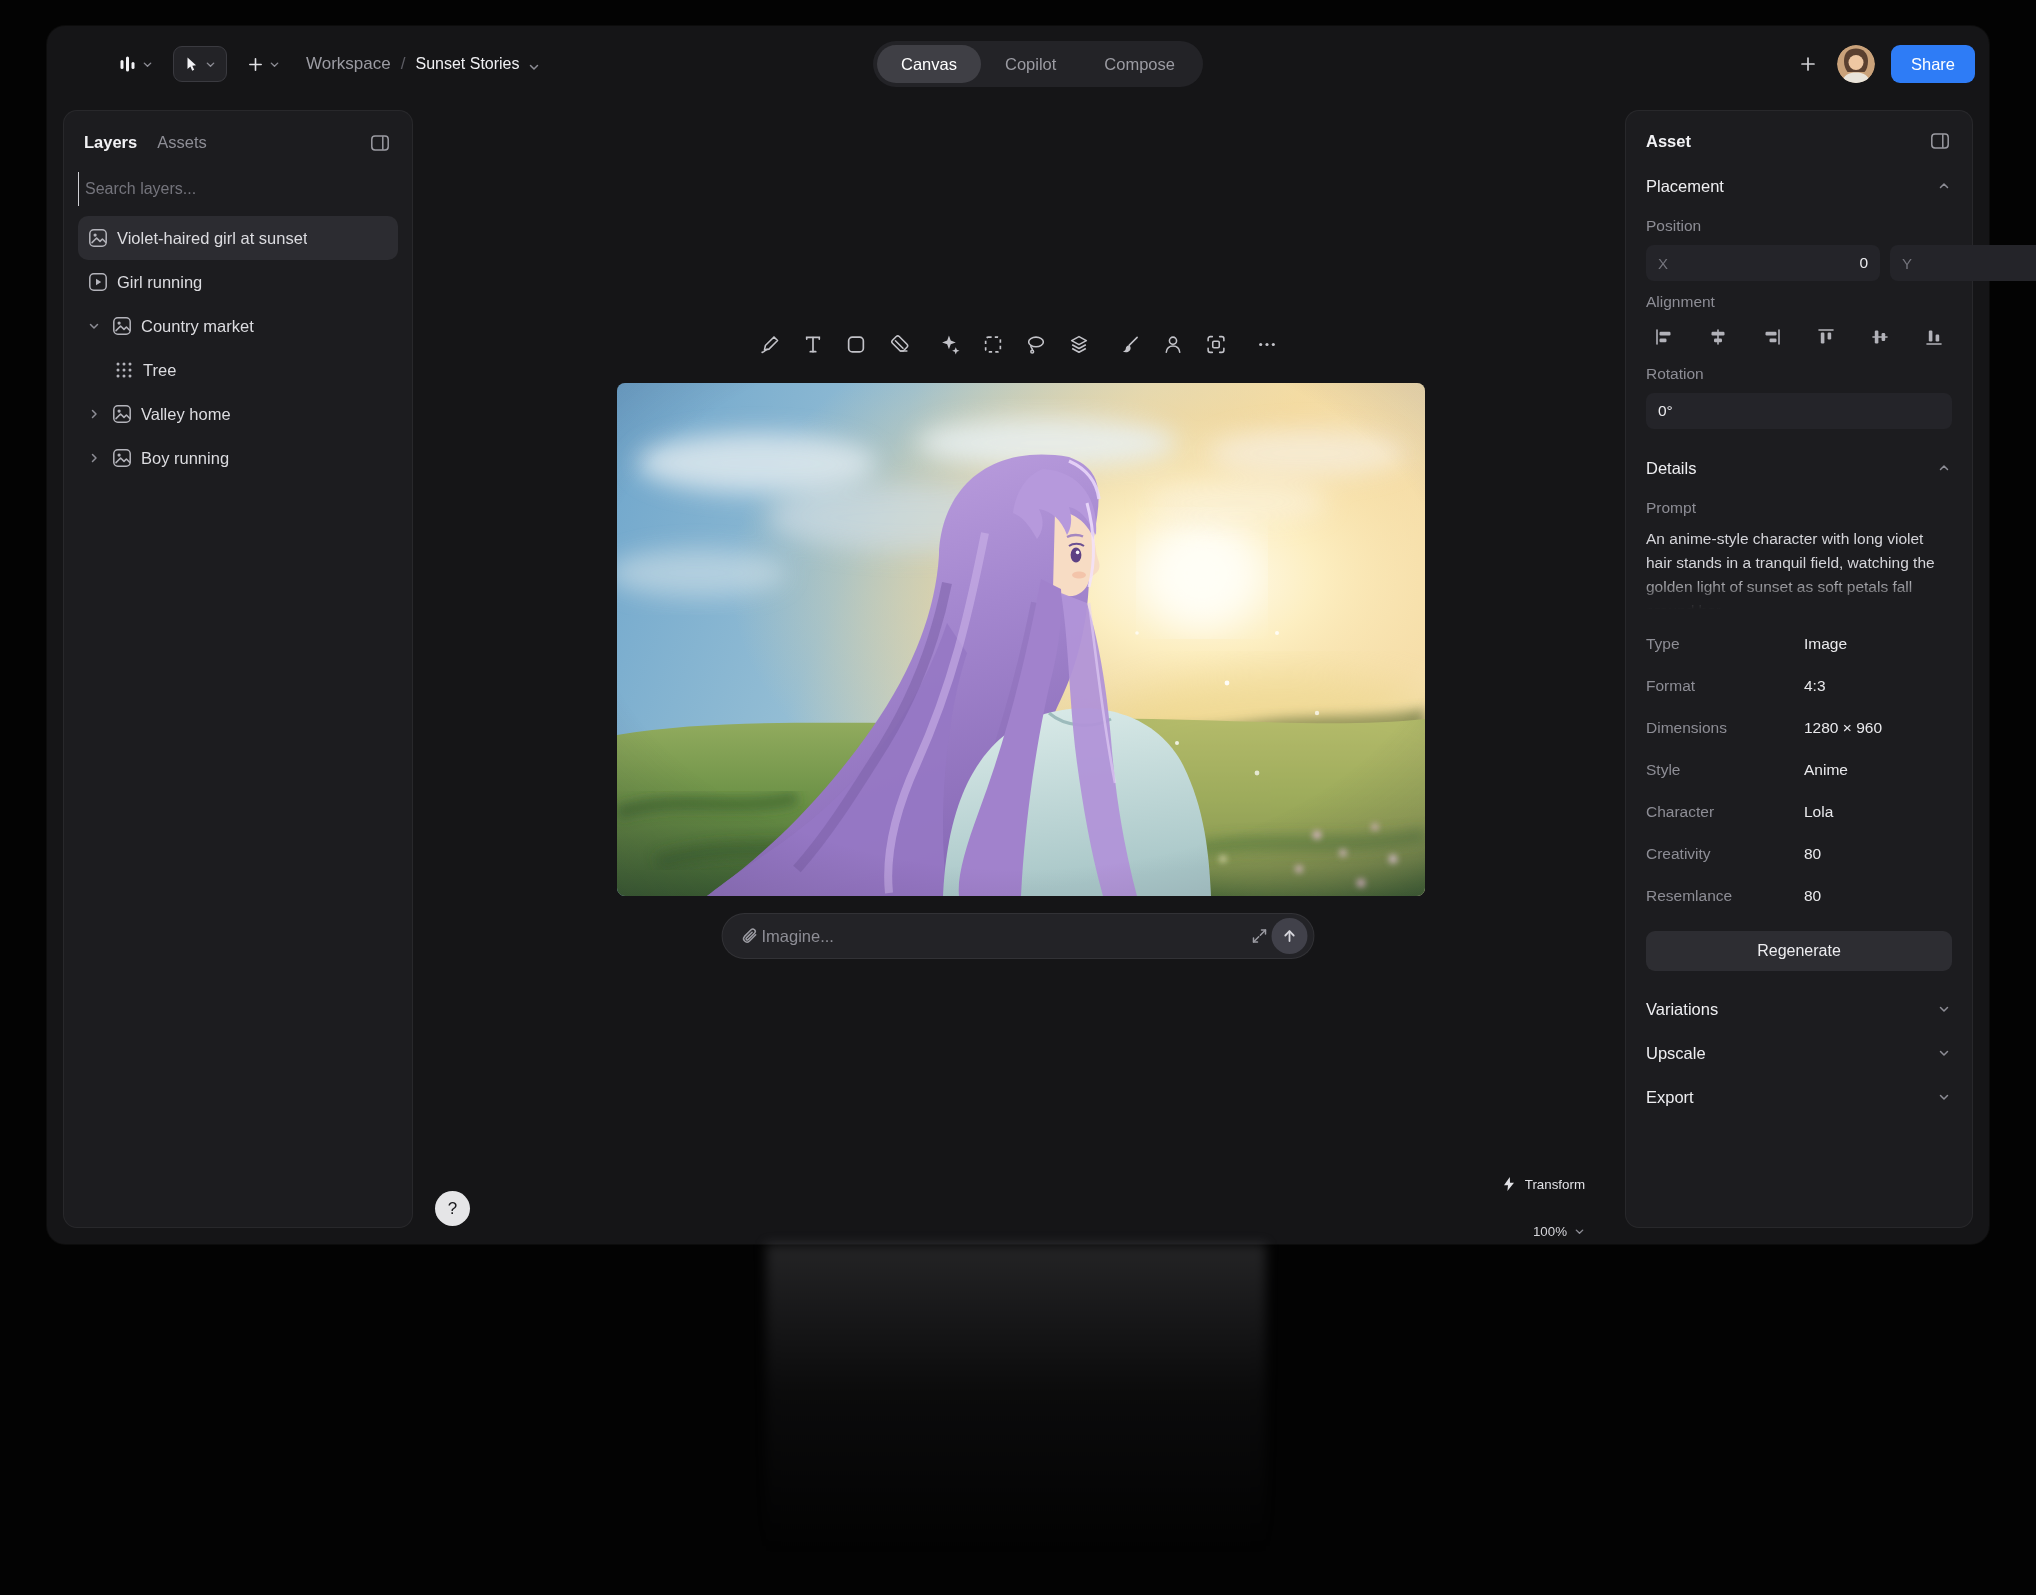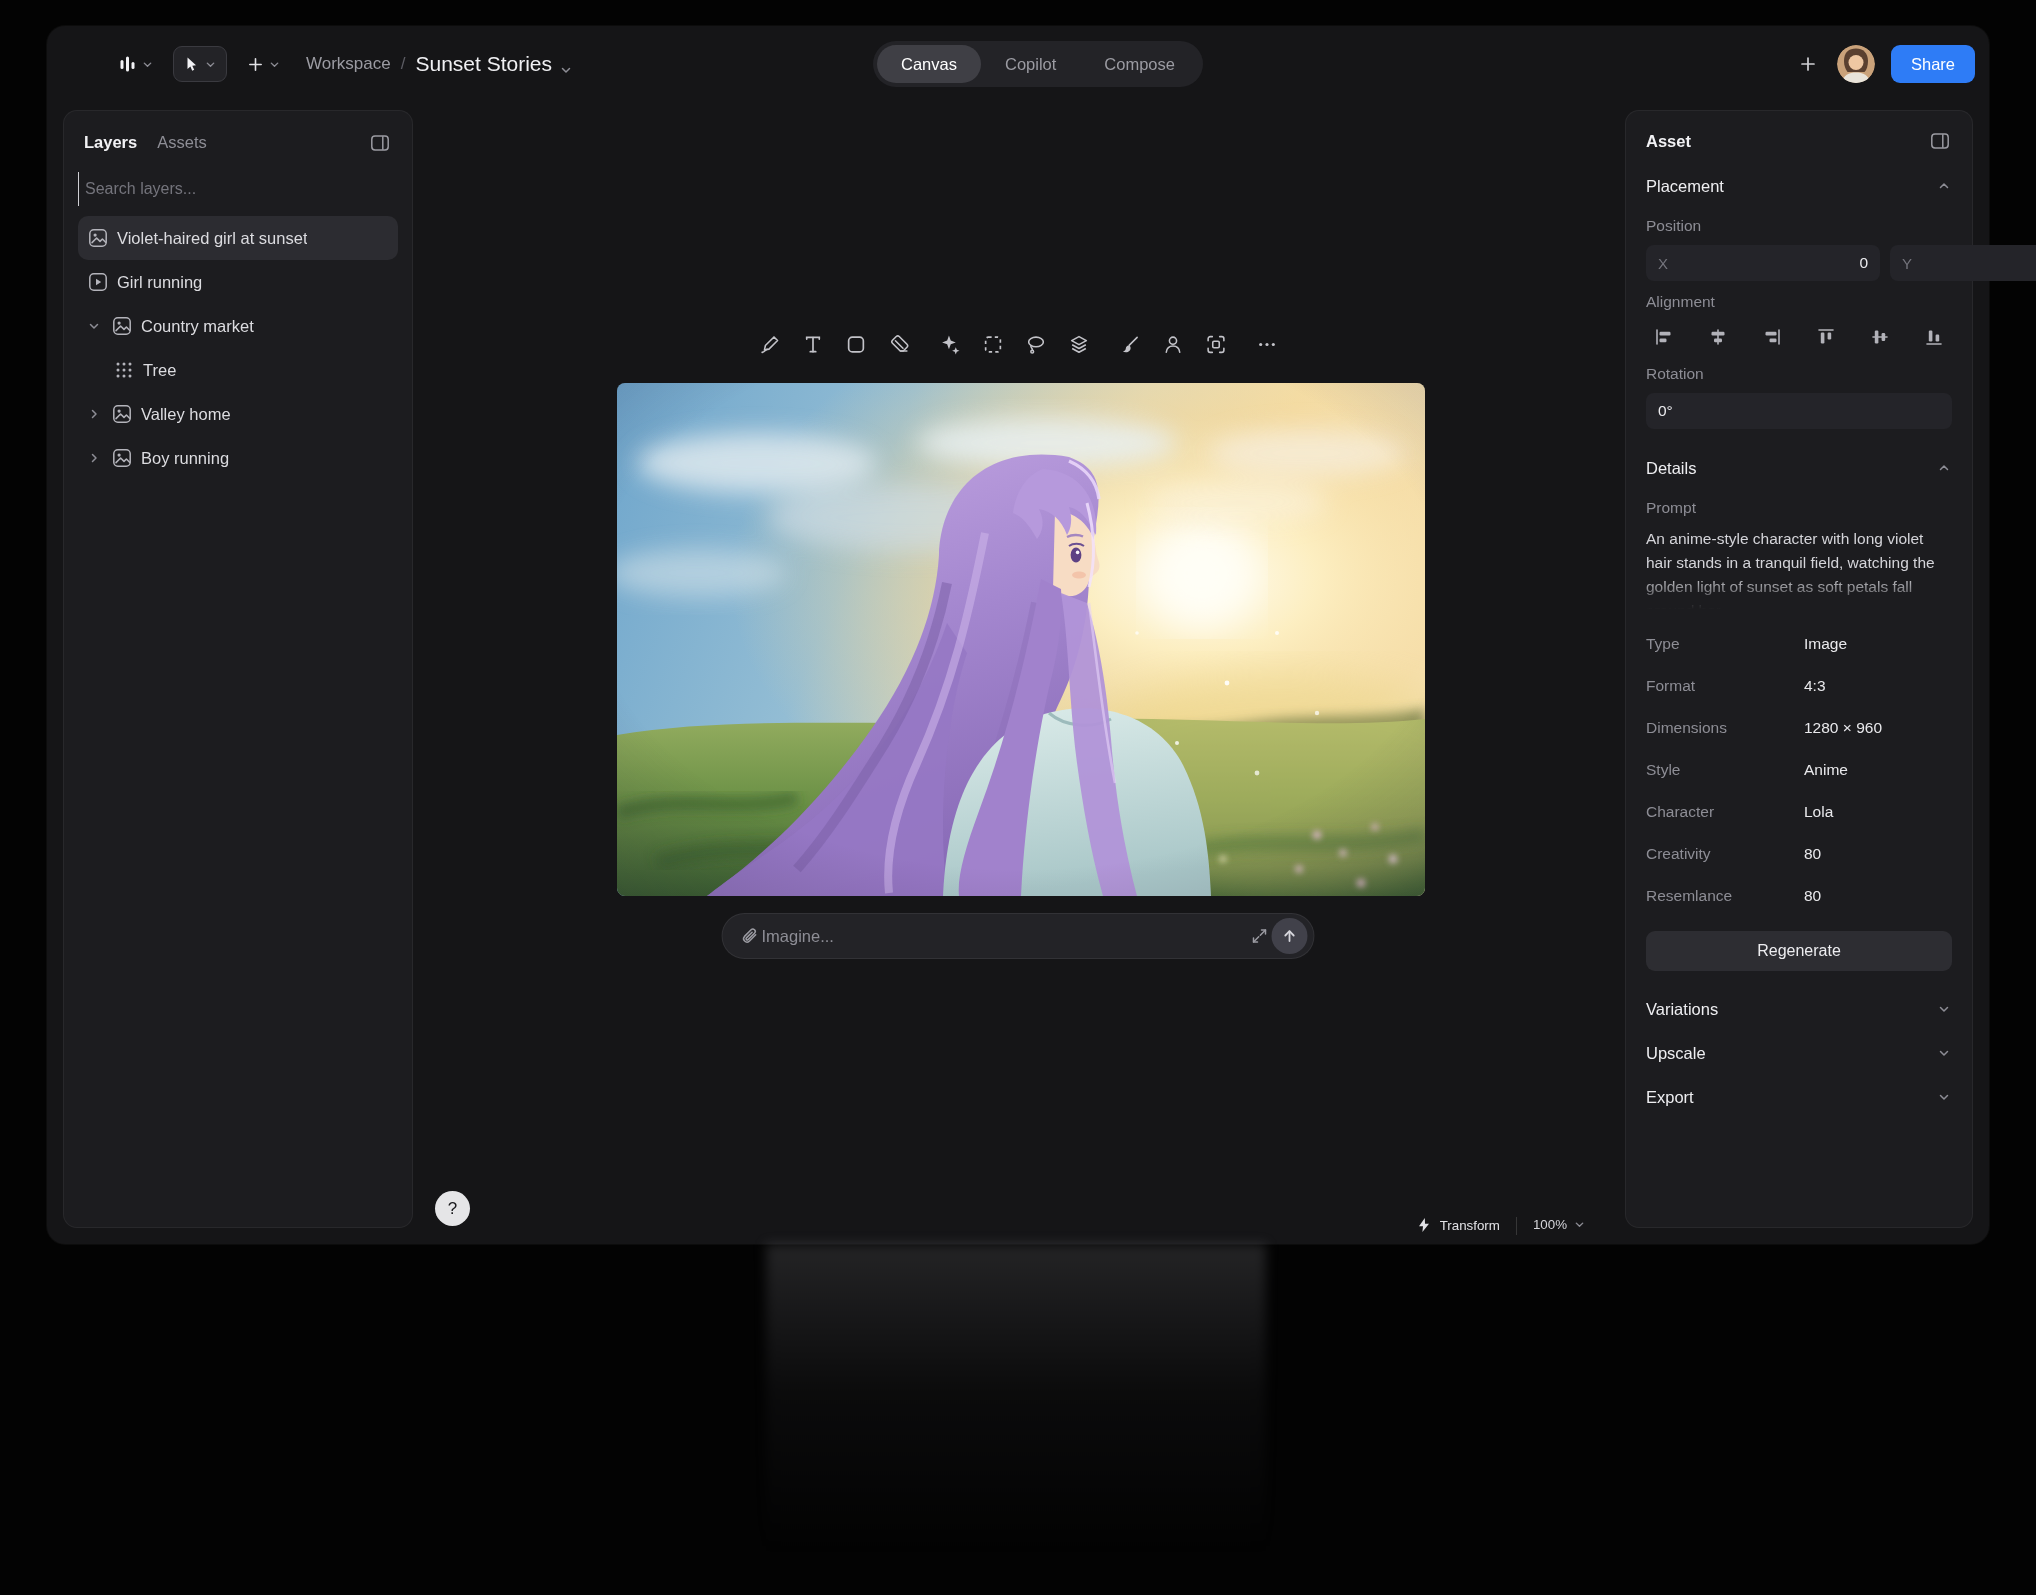--- a/index.html
+++ b/index.html
@@ -20,21 +20,21 @@
   .topbar { position:absolute; left:0; top:0; right:0; height:76px;
             display:flex; align-items:center; padding:0 14px 0 28px;margin-left:40px; }
   .tb-left { display:flex; align-items:center; gap:16px; }
   .icon-btn { display:flex; align-items:center; gap:5px; color:#e6e6ea; padding:4px; border-radius:6px; }
   .icon-btn .chev { color:#8d8d95; }
   .tool-select { display:flex; align-items:center; gap:6px; height:36px; padding:0 10px;
                  background:#232327; border:1px solid #3a3a40; border-radius:9px; }
   .breadcrumb { display:flex; align-items:center; gap:10px; margin-left:6px; font-size:17px; }
   .bc-workspace { color:#9b9ba2; }
   .bc-sep { color:#5c5c63; }
-  .bc-project { display:flex; align-items:flex-end; gap:8px; color:#f0f0f3; font-size:21px; }
+  .bc-project { display:flex; align-items:flex-end; gap:8px; color:#f0f0f3; font-size:16px; }
   .bc-project .chev { color:#8d8d95; }
 
   .tb-tabs { position:absolute; left:50%; top:15px; transform:translateX(-50%);
              height:46px; background:#232327; border-radius:23px; padding:4px;
              display:flex; align-items:center; }
   .tab { height:38px; padding:0 24px; border-radius:19px; font-size:16.5px; color:#9b9ba2;
          display:flex; align-items:center; }
   .tab.active { background:#3f3f45; color:#ffffff; }
 
   .tb-right { margin-left:auto; display:flex; align-items:center; gap:16px; }
@@ -85,22 +85,22 @@
   .prompt-bar .pb-icon { color:#9b9ba2; display:flex; flex:none; padding:2px; }
   .prompt-input { flex:1; background:transparent; border:0; font-size:16.5px; color:#e8e8ec; }
   .prompt-input::placeholder { color:#8d8d95; }
   .submit-btn { width:36px; height:36px; border-radius:50%; background:#41414a; color:#d6d6dc;
                 display:flex; align-items:center; justify-content:center; flex:none; }
 
   .help-btn { position:absolute; left:388px; top:1165px; width:35px; height:35px; border-radius:50%;
               background:#e5e5e7; color:#19191c; font-size:17px; display:flex; align-items:center;
               justify-content:center; }
 
-  .status-cluster { position:absolute; right:404px; top:1191px; height:35px;
-                    display:flex; align-items:flex-start; gap:16px; color:#d4d4d9; font-size:16.5px; }
+  .status-cluster { position:absolute; right:404px; top:1150px; height:35px;
+                    display:flex; align-items:flex-end; gap:16px; color:#d4d4d9; font-size:16.5px;flex-direction:column; }
   .transform-btn { display:flex; align-items:center; gap:8px; color:#e2e2e6; }
   .status-divider { width:1px; height:18px; background:rgba(255,255,255,0.14); }
   .zoom-btn { display:flex; align-items:center; gap:7px; color:#d4d4d9; }
   .zoom-btn .chev { color:#8d8d95; }
 
   
   .rp-header { display:flex; align-items:center; justify-content:space-between; padding:2px 0 4px; }
   .rp-title { font-size:16.5px; color:#f2f2f5; font-weight:bold; }
   .rp-collapse { color:#9b9ba2; display:flex; padding:2px; }
 

